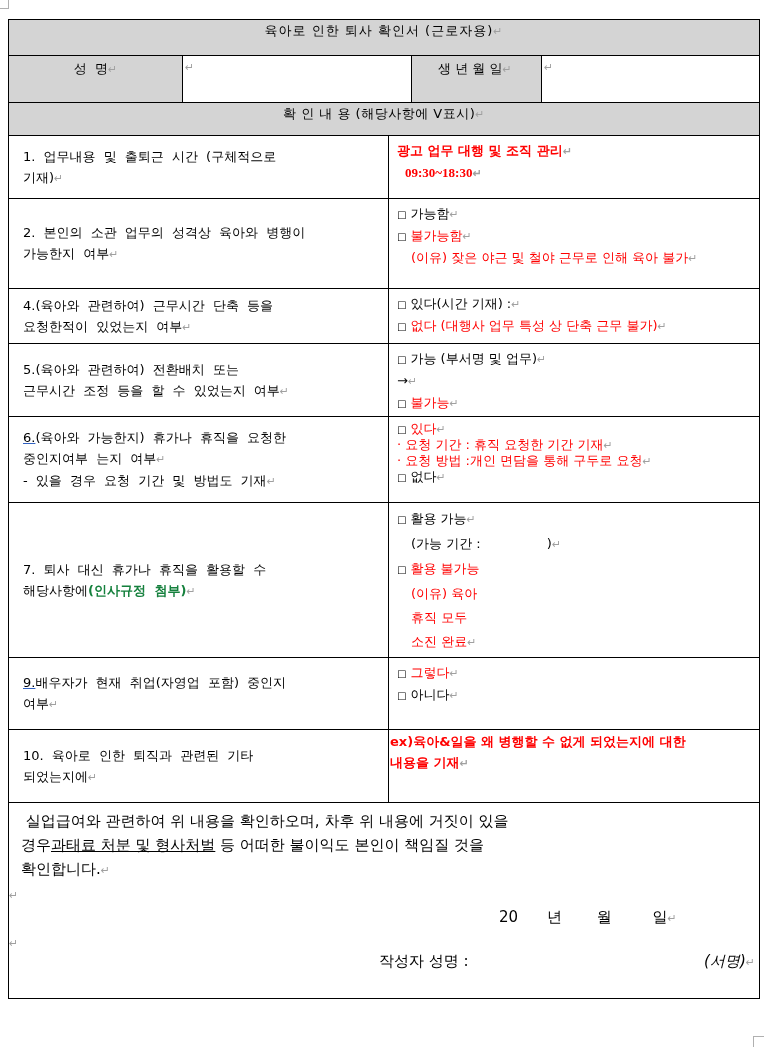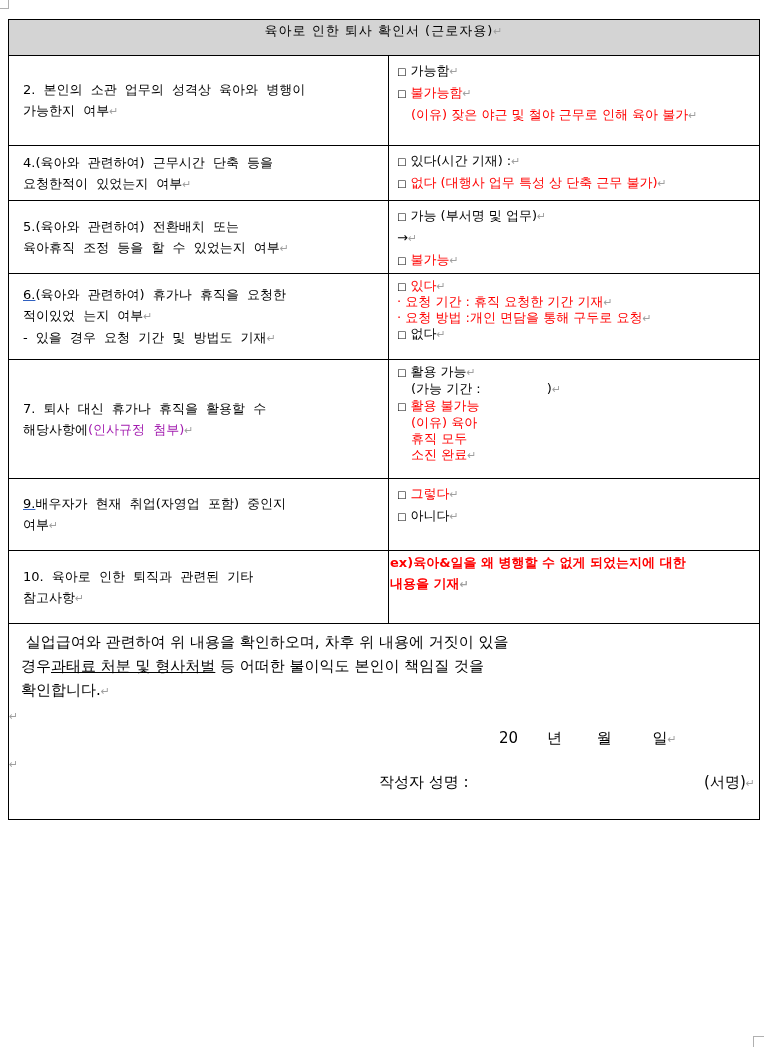--- a/index.html
+++ b/index.html
@@ -12,56 +12,85 @@
   table.form { position: absolute; left: 8px; top: 8px; width: 751px; border-collapse: collapse; table-layout: fixed; margin-top: 11px; }
   table.form td { border: 1px solid #000; vertical-align: top; padding: 0; font-size: 13px; line-height: 21px; }
   .gray { background: #d4d4d4; }
   .title-cell { height: 35px; text-align: center; font-size: 23px; line-height: 35px; letter-spacing: 1px; }
   .name-lbl { height: 44px; text-align: center; font-size: 13px; line-height: 19px; padding-top: 2px !important; }
   .sect-cell { height: 32px; text-align: center; font-size: 15px; line-height: 32px; letter-spacing: 0.5px; }
   .mark { color: #a0a0a0; font-size: 11px; }
   .q { padding: 0 8px 0 14px !important; vertical-align: middle !important; font-size: 13px; line-height: 21px; word-spacing: 4px; }
   .a { padding: 4px 6px 2px 8px !important; font-size: 13px; line-height: 20px; }
   .red { color: #ff0000; }
-  .blue { color: #a21caf; }
+  .blue { color: #15803d; font-weight: bold; }
   .bold { font-weight: bold; }
   .serif { font-family: "Liberation Serif", serif; font-weight: bold; }
   .cb { display: inline-block; font-size: 10px; margin-right: 4px; }
   .ul-blue { text-decoration: underline; text-decoration-color: #3060c0; }
   .indent1 { padding-left: 14px; }
   .footer-cell { height: 195px; position: relative; padding: 0 !important; }
   .footer-text { position: absolute; left: 12px; top: 6px; width: 660px; font-size: 15px; line-height: 24px; }
   .u { text-decoration: underline; }
   .f-mark1 { position: absolute; left: 0; top: 82px; }
   .f-mark2 { position: absolute; left: 0; top: 130px; }
   .date-line { position: absolute; left: 490px; top: 104px; font-size: 15px; }
   .date-line span { display: inline-block; }
   .sign-line { position: absolute; left: 370px; top: 148px; font-size: 15px; width: 380px; }
-  .sign-right { position: absolute; right: 4px; top: 0; }
+  .sign-right { position: absolute; right: 4px; top: 0; font-style: italic; }
 </style>
 </head>
 <body>
 
 <div class="corner tl"></div>
 
 <table class="form">
   <colgroup>
     <col style="width:174px">
       <col style="width:206px">
       <col style="width:23px">
       <col style="width:130px">
       <col style="width:218px">
   </colgroup>
   <tbody>
       <tr>
     <td colspan="5" class="gray title-cell">
       <span>육아로 인한 퇴사 확인서 (근로자용)</span><span class="mark">↵</span>
     </td>
   </tr>
-
+  <tr>
+    <td class="gray name-lbl">
+      <span style="white-space:pre">성  명</span><span class="mark">↵</span>
+    </td>
+    <td colspan="2" style="padding-left:2px">
+      <span class="mark">↵</span><span></span>
+    </td>
+    <td class="gray name-lbl" style="text-align:left;padding-left:26px !important;width:100px">
+      <span>생 년 월 일</span><span class="mark">↵</span>
+    </td>
+    <td style="padding-left:2px">
+      <span class="mark">↵</span><span></span>
+    </td>
+  </tr>
+  <tr>
+    <td colspan="5" class="gray sect-cell">
+      <span>확 인 내 용 (해당사항에 V표시)</span><span class="mark">↵</span>
+    </td>
+  </tr>
+
+  <tr style="height:63px">
+    <td colspan="2" class="q">
+      <div>1. 업무내용 및 출퇴근 시간 (구체적으로</div>
+      <div><span>기재)</span><span class="mark">↵</span></div>
+    </td>
+    <td colspan="3" class="a">
+      <div class="red bold"><span>광고 업무 대행 및 조직 관리</span><span class="mark">↵</span></div>
+      <div class="red serif" style="padding-left:8px"><span>09:30~18:30</span><span class="mark">↵</span></div>
+    </td>
+  </tr>
 
   <tr style="height:90px">
     <td colspan="2" class="q">
       <div>2. 본인의 소관 업무의 성격상 육아와 병행이</div>
       <div><span>가능한지 여부</span><span class="mark">↵</span></div>
     </td>
     <td colspan="3" class="a">
       <div><span class="cb">□</span><span>가능함</span><span class="mark">↵</span></div>
       <div><span class="cb">□</span><span class="red">불가능함</span><span class="mark">↵</span></div>
       <div class="red indent1"><span>(이유) 잦은 야근 및 철야 근무로 인해 육아 불가</span><span class="mark">↵</span></div>
@@ -76,49 +105,49 @@
     </td>
     <td colspan="3" class="a">
       <div><span class="cb">□</span><span>있다(시간 기재) :</span><span class="mark">↵</span></div>
       <div><span class="cb">□</span><span class="red">없다 (대행사 업무 특성 상 단축 근무 불가)</span><span class="mark">↵</span></div>
     </td>
   </tr>
 
   <tr style="height:73px">
     <td colspan="2" class="q">
       <div>5.(육아와 관련하여) 전환배치 또는</div>
-      <div><span>육아휴직 조정 등을 할 수 있었는지 여부</span><span class="mark">↵</span></div>
+      <div><span>근무시간 조정 등을 할 수 있었는지 여부</span><span class="mark">↵</span></div>
     </td>
     <td colspan="3" class="a">
       <div><span class="cb">□</span><span>가능 (부서명 및 업무)</span><span class="mark">↵</span></div>
       <div><span>→</span><span class="mark">↵</span></div>
       <div><span class="cb">□</span><span class="red">불가능</span><span class="mark">↵</span></div>
     </td>
   </tr>
 
   <tr style="height:86px">
     <td colspan="2" class="q">
-      <div><span class="ul-blue">6.</span><span>(육아와 관련하여) 휴가나 휴직을 요청한</span></div>
-      <div><span>적이있었 는지 여부</span><span class="mark">↵</span></div>
+      <div><span class="ul-blue">6.</span><span>(육아와 가능한지) 휴가나 휴직을 요청한</span></div>
+      <div><span>중인지여부 는지 여부</span><span class="mark">↵</span></div>
       <div><span>- 있을 경우 요청 기간 및 방법도 기재</span><span class="mark">↵</span></div>
     </td>
     <td colspan="3" class="a" style="line-height:15px">
       <div><span class="cb">□</span><span class="red">있다</span><span class="mark">↵</span></div>
       <div class="red"><span>· 요청 기간 : 휴직 요청한 기간 기재</span><span class="mark">↵</span></div>
       <div class="red"><span>· 요청 방법 :개인 면담을 통해 구두로 요청</span><span class="mark">↵</span></div>
       <div><span class="cb">□</span><span>없다</span><span class="mark">↵</span></div>
     </td>
   </tr>
 
   <tr style="height:119px">
     <td colspan="2" class="q">
       <div>7. 퇴사 대신 휴가나 휴직을 활용할 수</div>
       <div><span>해당사항에</span><span class="blue">(인사규정 첨부)</span><span class="mark">↵</span></div>
     </td>
-    <td colspan="3" class="a" style="line-height:16px">
+    <td colspan="3" class="a" style="line-height:24px">
       <div><span class="cb">□</span><span>활용 가능</span><span class="mark">↵</span></div>
       <div class="indent1" style="white-space:pre"><span>(가능 기간 :                )</span><span class="mark">↵</span></div>
       <div><span class="cb">□</span><span class="red">활용 불가능</span></div>
       <div class="red indent1">(이유) 육아</div>
       <div class="red indent1">휴직 모두</div>
       <div class="red indent1"><span>소진 완료</span><span class="mark">↵</span></div>
     </td>
   </tr>
 
 
@@ -129,21 +158,21 @@
     </td>
     <td colspan="3" class="a">
       <div><span class="cb">□</span><span class="red">그렇다</span><span class="mark">↵</span></div>
       <div><span class="cb">□</span><span>아니다</span><span class="mark">↵</span></div>
     </td>
   </tr>
 
   <tr style="height:73px">
     <td colspan="2" class="q">
       <div>10. 육아로 인한 퇴직과 관련된 기타</div>
-      <div><span>참고사항</span><span class="mark">↵</span></div>
+      <div><span>되었는지에</span><span class="mark">↵</span></div>
     </td>
     <td colspan="3" class="a" style="padding-left:1px !important;padding-top:1px !important">
       <div class="red bold">ex)육아&amp;일을 왜 병행할 수 없게 되었는지에 대한</div>
       <div class="red bold"><span>내용을 기재</span><span class="mark">↵</span></div>
     </td>
   </tr>
 
   <tr>
     <td colspan="5" class="footer-cell">
       <div class="footer-text">

